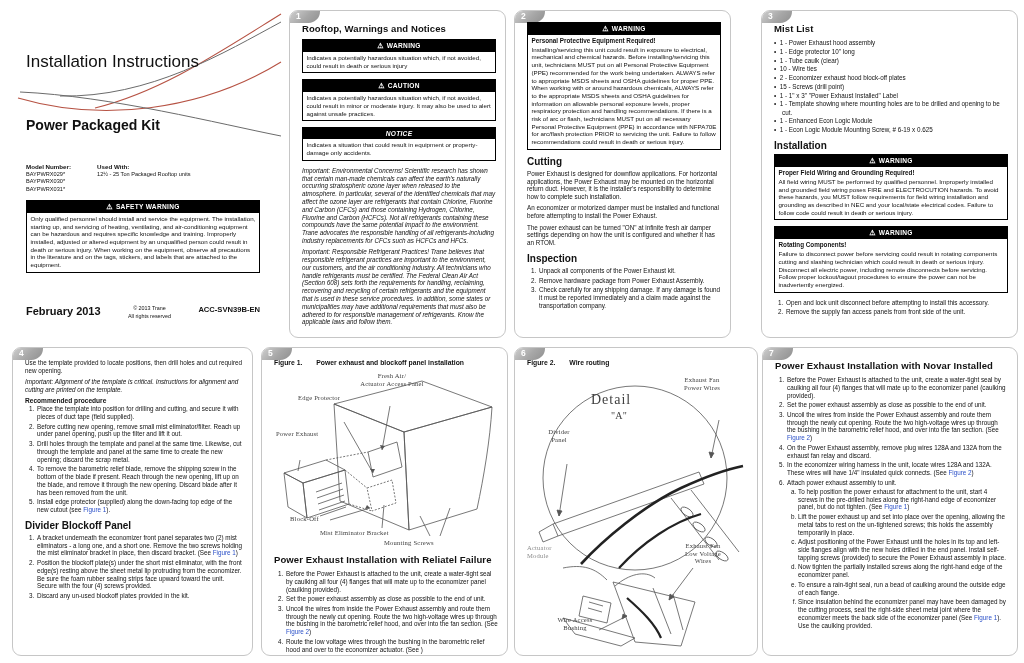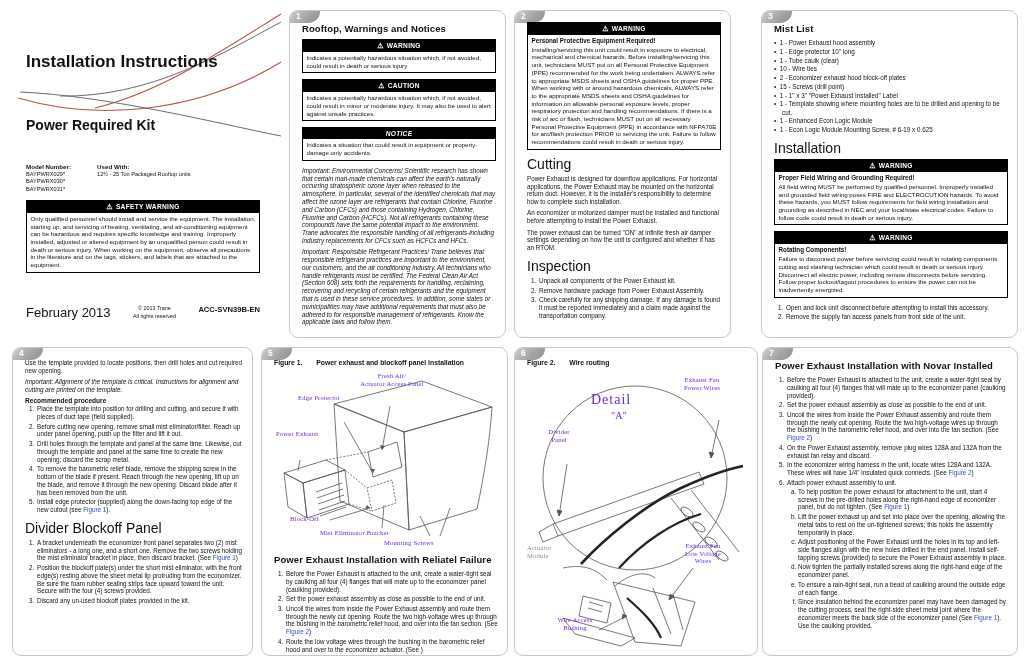--- a/index.html
+++ b/index.html
@@ -13,21 +13,21 @@
     overflow:hidden;
   }
   .pad { position:absolute; inset:0; padding:11px 9px 8px 12px; }
   .badge {
     position:absolute; top:-1px; left:-1px; width:31px; height:13px;
     background:linear-gradient(135deg,#d2d2d2 0%,#a7a7a7 55%,#8f8f8f 100%);
     border-radius:4px 2px 16px 2px; color:#fff; font-size:8.5px; font-weight:bold;
     line-height:13px; padding-left:7px;
   }
   .h-main { font-size:9.5px; font-weight:bold; margin:1px 0 5px; letter-spacing:.1px; }
-  .h-sec  { font-size:14px;  font-weight:normal; margin:6px 0 3px; }
+  .h-sec  { font-size:10px;  font-weight:bold; margin:6px 0 3px; }
   .h-sub  { font-size:6.6px; font-weight:bold; margin:3px 0 1px; }
   .t { font-size:6.3px; line-height:1.24; margin:0 0 3.5px; }
   .imp { font-style:italic; }
   
   .wbox { border:1.6px solid #000; margin:0 0 6px; background:#fff; }
   .wbar { background:#000; color:#fff; text-align:center; font-weight:bold;
           font-size:6.6px; padding:1.5px 0 2px; letter-spacing:.3px; }
   .wbar .tri::before { content:"\26A0"; margin-right:3px; font-size:7px; }
   .wbar.notice-bar { font-style:italic; }
   .wbody { padding:2.5px 3.5px 3px; font-size:6.2px; line-height:1.24; }
@@ -38,53 +38,53 @@
   ol.sub { list-style:lower-alpha outside; padding-left:11px; margin:1.5px 0 0; }
   ol.sub > li { margin-bottom:1.8px; }
   ul.parts { list-style:none; font-size:6.3px; line-height:1.3; margin:1px 0 4px; }
   ul.parts > li { padding-left:8px; text-indent:-8px; margin-bottom:.6px; }
   ul.parts > li::before { content:"\2022\00a0\00a0"; }
   .figlink { color:#2b50c8; }
   
   .figcap { font-size:6.8px; font-weight:bold; margin:0 0 4px; }
   .figcap .cap2 { margin-left:14px; }
   .figlabel { position:absolute; font-family:"Liberation Serif", serif; font-size:6.6px;
-              line-height:1.15; white-space:pre-line; color:#6d28d9; letter-spacing:.2px; }
+              line-height:1.15; white-space:pre-line; color:#404040; letter-spacing:.2px; }
   .figlabel.center { text-align:center; }
   .detail-big { font-size:14px; letter-spacing:1px; }
   .detail-a { font-size:10px; }
   .gray-label { color:#8d8d8d; }
   svg.diagram { position:absolute; }
   
   #cover { position:absolute; left:0; top:0; width:282px; height:340px; }
-  .cover-title { position:absolute; left:26px; top:52px; font-size:17px; font-weight:bold; }
+  .cover-title { position:absolute; left:26px; top:52px; font-size:17px; font-weight:normal; }
   .cover-sub   { position:absolute; left:26px; top:117px; font-size:14px; font-weight:bold; }
   .modelblock  { position:absolute; left:26px; top:163px; font-size:5.6px; line-height:1.3; }
   .modelblock .lab { font-weight:bold; font-size:6.2px; }
   .mcols { display:flex; gap:26px; }
   .safety { position:absolute; left:26px; top:200px; width:234px; }
   .cover-foot { position:absolute; left:26px; top:305px; width:234px; display:flex; justify-content:space-between; align-items:flex-start; }
-  .foot-date { font-size:13px; font-weight:normal; }
+  .foot-date { font-size:11px; font-weight:bold; }
   .foot-mid { font-size:5.4px; text-align:center; line-height:1.4; }
   .foot-doc { font-size:7.6px; font-weight:bold; }
 </style>
 </head>
 <body>
 
 <div id="page">
 
   <div id="cover">
     <svg width="282" height="150" viewBox="0 0 282 150" style="position:absolute;left:0;top:0">
       <path d="M95,108 C160,92 215,55 281,14" fill="none" stroke="#b65243" stroke-width="1.1"></path>
       <path d="M60,96 C150,98 225,52 281,22" fill="none" stroke="#6b6b6b" stroke-width="1.0"></path>
       <path d="M18,98 C100,122 200,112 281,62" fill="none" stroke="#b65243" stroke-width="1.1"></path>
       <path d="M20,92 C110,96 220,124 281,136" fill="none" stroke="#6b6b6b" stroke-width="1.0"></path>
     </svg>
     <div class="cover-title">Installation Instructions</div>
-    <div class="cover-sub">Power Required Kit</div>
+    <div class="cover-sub">Power Packaged Kit</div>
 
     <div class="modelblock">
       <div class="mcols">
         <div>
           <div class="lab">Model Number:</div>
           <div style="white-space:pre-line">BAYPWRX029*
 BAYPWRX030*
 BAYPWRX031*</div>
         </div>
         <div>

